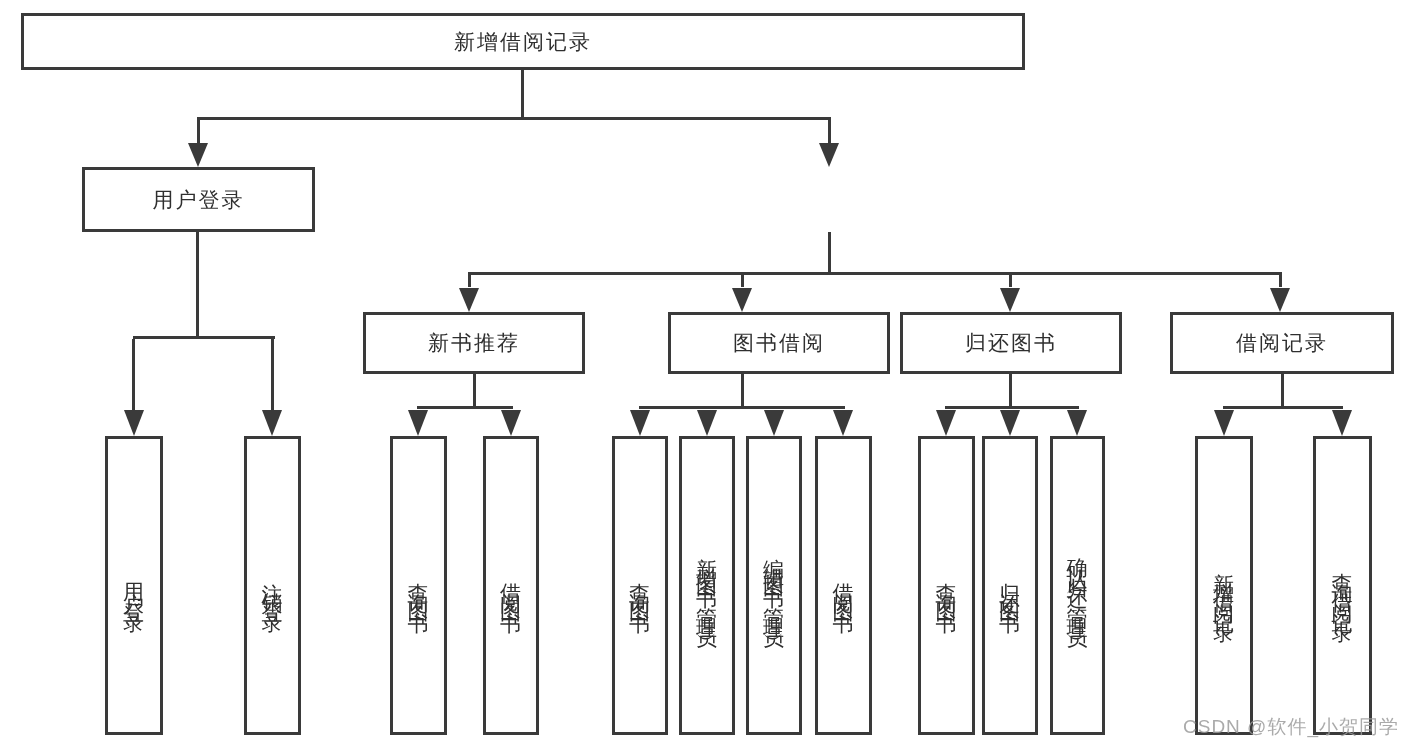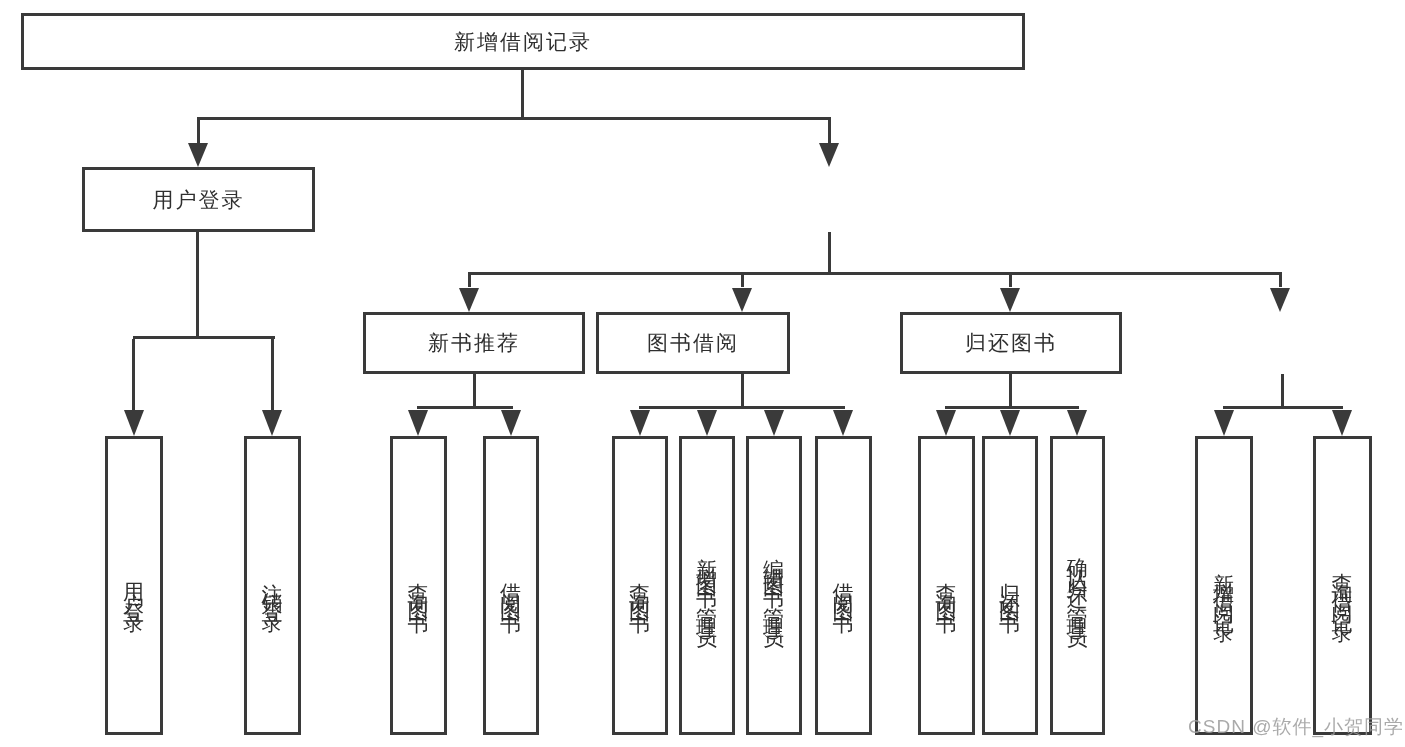--- a/index.html
+++ b/index.html
@@ -23,21 +23,21 @@
   .hline,.vline{position:absolute;background:#3a3a3a;}
   .hline{height:3px;}
   .vline{width:3px;}
   .arrow{
     position:absolute;width:0;height:0;
     border-left:10px solid transparent;border-right:10px solid transparent;
   }
   .arrow.a24{border-top:24px solid #3a3a3a;}
   .arrow.a26{border-top:26px solid #3a3a3a;}
   #watermark{
-    position:absolute;left:1178px;top:714px;width:226px;text-align:right;
+    position:absolute;left:1178px;top:714px;width:226px;text-align:center;
     font-size:19px;color:rgba(155,155,155,0.85);letter-spacing:1px;white-space:nowrap;
   }
 </style>
 </head>
 <body>
 
 <div id="canvas">
 
   <div class="box" style="left:21px;top:13px;width:1004px;height:57px;">新增借阅记录</div>
 
@@ -62,22 +62,23 @@
   <div class="vline" style="left:468px;top:275px;height:12px;"></div>
   <div class="arrow a24" style="left:459px;top:288px;"></div>
   <div class="vline" style="left:741px;top:275px;height:12px;"></div>
   <div class="arrow a24" style="left:732px;top:288px;"></div>
   <div class="vline" style="left:1009px;top:275px;height:12px;"></div>
   <div class="arrow a24" style="left:1000px;top:288px;"></div>
   <div class="vline" style="left:1279px;top:275px;height:12px;"></div>
   <div class="arrow a24" style="left:1270px;top:288px;"></div>
 
   <div class="box" style="left:363px;top:312px;width:222px;height:62px;">新书推荐</div>
-  <div class="box" style="left:596px;top:312px;width:194px;height:62px;">图书借阅</div>
+  <div class="box" style="left:668px;top:312px;width:222px;height:62px;">图书借阅</div>
   <div class="box" style="left:900px;top:312px;width:222px;height:62px;">归还图书</div>
+  <div class="box" style="left:1170px;top:312px;width:224px;height:62px;">借阅记录</div>
 
   <div class="vline" style="left:473px;top:374px;height:32px;"></div>
   <div class="hline" style="left:417px;top:406px;width:96px;"></div>
   <div class="arrow a26" style="left:408px;top:410px;"></div>
   <div class="arrow a26" style="left:501px;top:410px;"></div>
 
   <div class="vline" style="left:741px;top:374px;height:32px;"></div>
   <div class="hline" style="left:639px;top:406px;width:206px;"></div>
   <div class="arrow a26" style="left:630px;top:410px;"></div>
   <div class="arrow a26" style="left:697px;top:410px;"></div>

